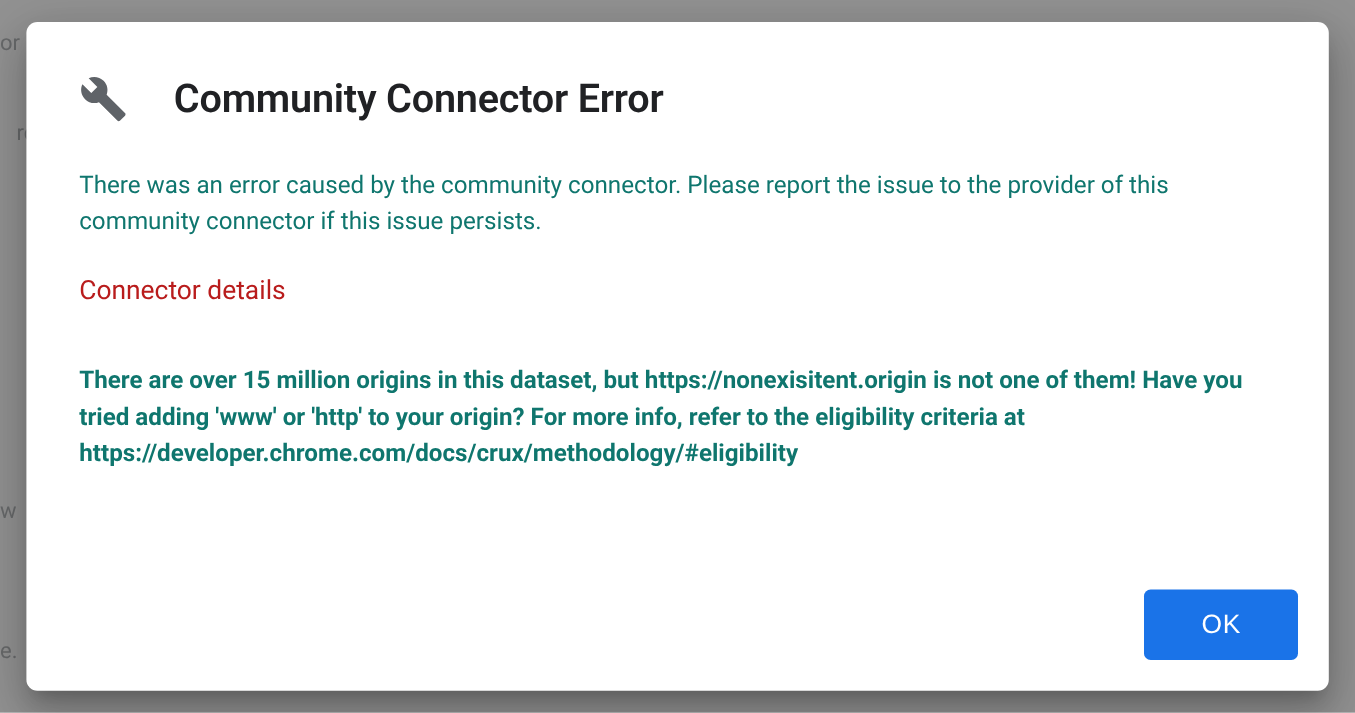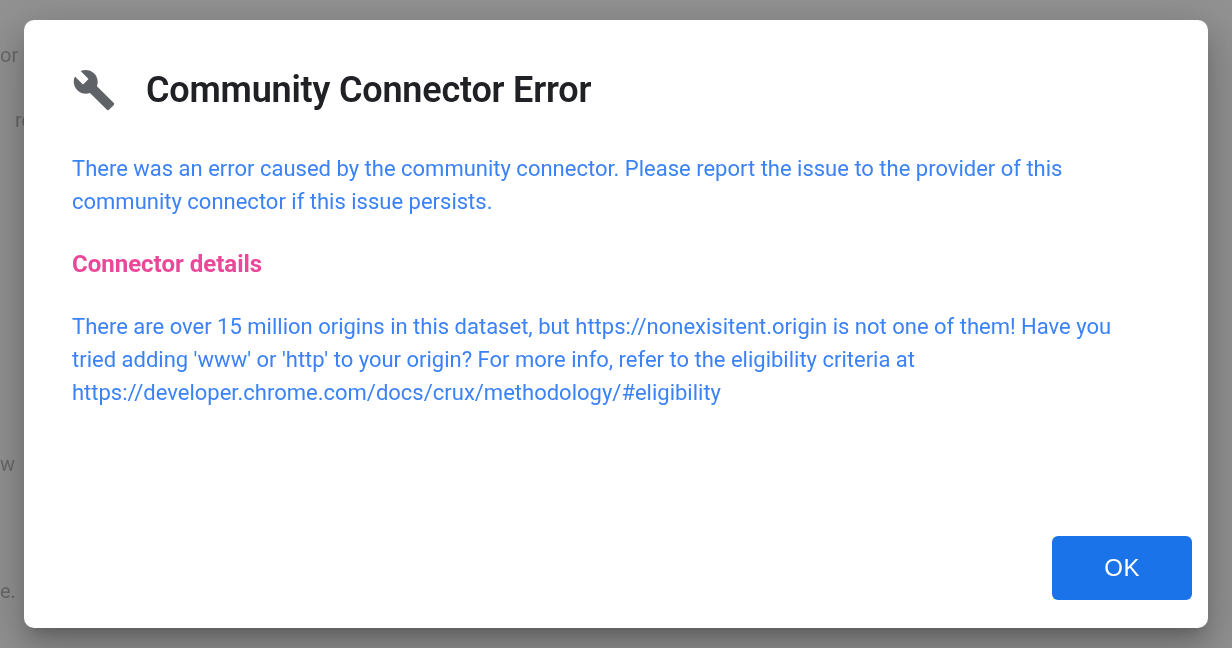--- a/index.html
+++ b/index.html
@@ -20,21 +20,21 @@
       inset: 0;
       background: rgba(0,0,0,0.35);
     }
     .bg-text {
       position: absolute;
       color: #5f6368;
       font-size: 20px;
       opacity: 0.5;
       pointer-events: none;
     }
-    .bg-text.t1 { top: 26px; left: 0px; margin-top: 17px; }
+    .bg-text.t1 { top: 26px; left: 0px; }
     .bg-text.t2 { top: 108px; left: 15px; }
     .bg-text.t3 { top: 452px; left: 0px; }
     .bg-text.t4 { top: 579px; left: 0px; }
 
     .dialog {
       position: absolute;
       left: 24px;
       right: 24px;
       top: 20px;
       bottom: 20px;
@@ -47,21 +47,21 @@
       flex-direction: column;
       padding: 0;
     }
     .dialog-content {
       padding: 48px 48px 0 48px;
       flex: 1;
     }
     .dialog-header {
       display: flex;
       align-items: center;
-      gap: 30px;
+      gap: 42px;
       margin-bottom: 40px;
     }
     .wrench-icon {
       width: 44px;
       height: 44px;
       color: #5f6368;
       flex-shrink: 0;
     }
     .wrench-icon svg {
       width: 100%;
@@ -70,36 +70,37 @@
     }
     .dialog-title {
       font-size: 36px;
       font-weight: 600;
       color: #202124;
       letter-spacing: -0.2px;
     }
     .dialog-body p {
       font-size: 22px;
       line-height: 1.5;
-      color: #3b82f6;
+      color: #0f766e;
       margin-bottom: 28px;
     }
     .dialog-body .subheading {
       font-size: 24px;
-      font-weight: 700;
-      color: #ec4899;
-      margin-bottom: 28px;
+      font-weight: 400;
+      color: #b91c1c;
+      margin-bottom: 48px;
     }
     .dialog-body p.detail {
       margin-bottom: 24px;
+      font-weight: bold;
     }
     .dialog-actions {
       display: flex;
       justify-content: flex-end;
-      padding: 0 16px 28px 40px;
+      padding: 0 28px 28px 40px;
     }
     .ok-button {
       background: #1a73e8;
       color: #ffffff;
       border: none;
       border-radius: 6px;
       font-size: 24px;
       font-weight: 500;
       padding: 18px 52px;
       cursor: pointer;

